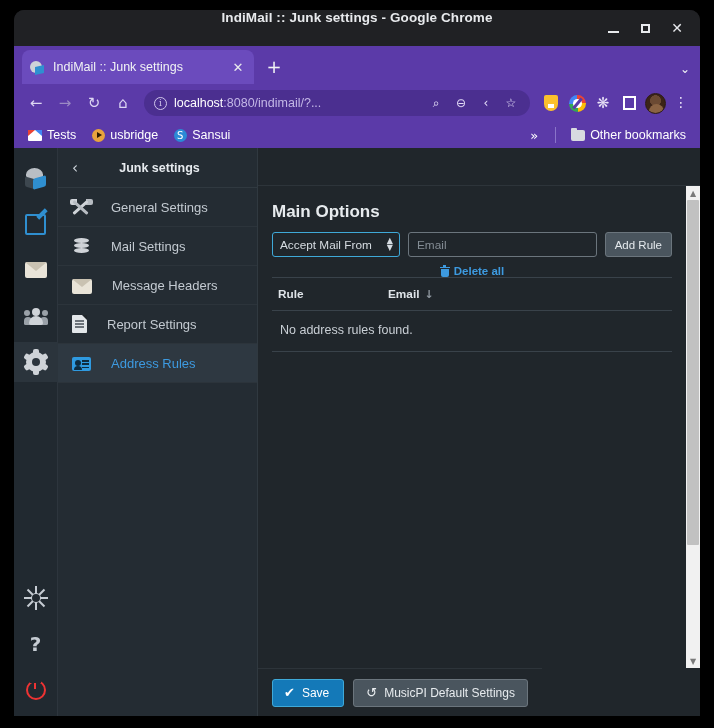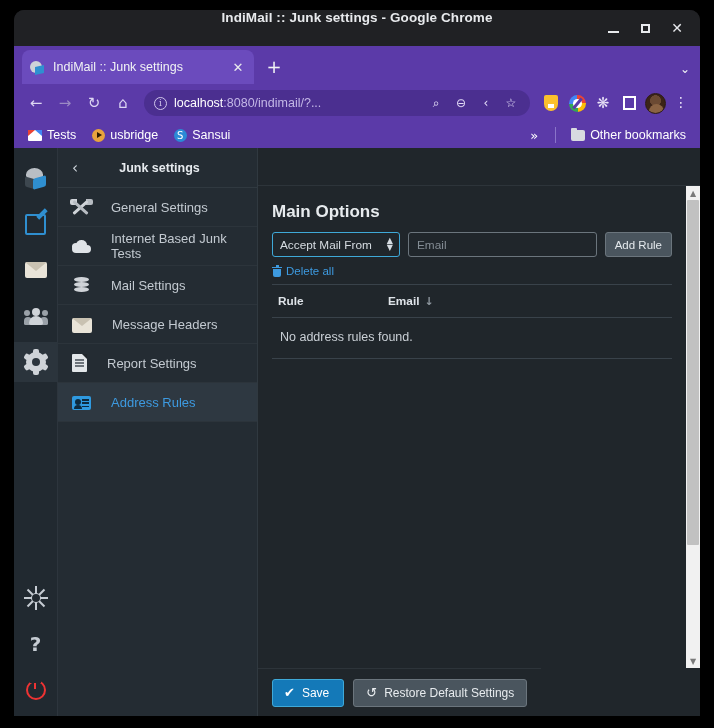--- a/index.html
+++ b/index.html
@@ -236,21 +236,21 @@
     border-radius:3px; color:#d6dce1; font-size:11.8px; padding:0 20px 0 7px;
     appearance:none; position:relative; }
   .selwrap { position:relative; }
   .selwrap .arrows { position:absolute; right:7px; top:5px; color:#d6dce1; font-size:8px;
     line-height:7px; pointer-events:none; font-family:"DejaVu Sans", sans-serif; text-align:center; }
   #emailInput { flex:1; height:25px; background:#20262b; border:1px solid #6b757d;
     border-radius:3px; color:#d6dce1; font-size:11.8px; padding:0 8px; min-width:0; }
   #emailInput::placeholder { color:#848d95; }
   #addRuleBtn { height:25px; padding:0 9px; background:#4a555e; border:1px solid #6b757d;
     border-radius:3px; color:#e4e9ed; font-size:11.5px; white-space:nowrap; }
-  #deleteAllRow { display:flex; justify-content:flex-start; margin-bottom:7px; }
+  #deleteAllRow { display:flex; justify-content:center; margin-bottom:0;font-weight:bold; }
   #deleteAll { display:flex; align-items:center; gap:4px; color:#3d9ae0; font-size:11.5px; }
   .trash { width:10px; height:11px; position:relative; flex:none; }
   .trash .bin { position:absolute; left:1px; top:3px; width:8px; height:8px;
     background:#3d9ae0; border-radius:0 0 2px 2px; }
   .trash .lid { position:absolute; left:0; top:1px; width:10px; height:1.8px; background:#3d9ae0; }
   .trash .hdl { position:absolute; left:3.5px; top:-0.5px; width:3px; height:2px; background:#3d9ae0; }
   #rulesTable { border-top:1px solid #39424a; }
   #tblHead { display:flex; padding:9px 6px; border-bottom:1px solid #39424a; }
   #tblHead .c1 { width:110px; color:#dfe4e9; font-size:11.8px; font-weight:bold; }
   #tblHead .c2 { color:#dfe4e9; font-size:11.8px; font-weight:bold; display:flex;
@@ -441,28 +441,20 @@
       <div class="slitem">
         <span class="sli i-tools">
           <span class="h1"></span>
             <span class="h2"></span>
             <span class="w1"></span>
             <span class="w2"></span>
         </span>
         <span>General Settings</span>
       </div>
 
-      <div class="slitem">
-        <span class="sli i-cloud">
-          <span class="b"></span>
-            <span class="c"></span>
-            <span class="a"></span>
-        </span>
-        <span>Internet Based Junk Tests</span>
-      </div>
 
       <div class="slitem">
         <span class="sli i-db">
           <i class="d3"></i>
             <i class="d2"></i>
             <i class="d1"></i>
         </span>
         <span>Mail Settings</span>
       </div>
 
@@ -543,21 +535,21 @@
       </div>
 
       <div style="display:flex">
         <div id="actionbar">
           <button id="saveBtn">
             <span class="chk">✔</span>
             <span>Save</span>
           </button>
           <button id="restoreBtn">
             <span class="undo">↺</span>
-            <span>Restore Default Settings</span>
+            <span>MusicPI Default Settings</span>
           </button>
         </div>
         <div id="actionbarScrollPad"></div>
       </div>
     </div>
 
   </div>
 </div>
 
 </body></html>

